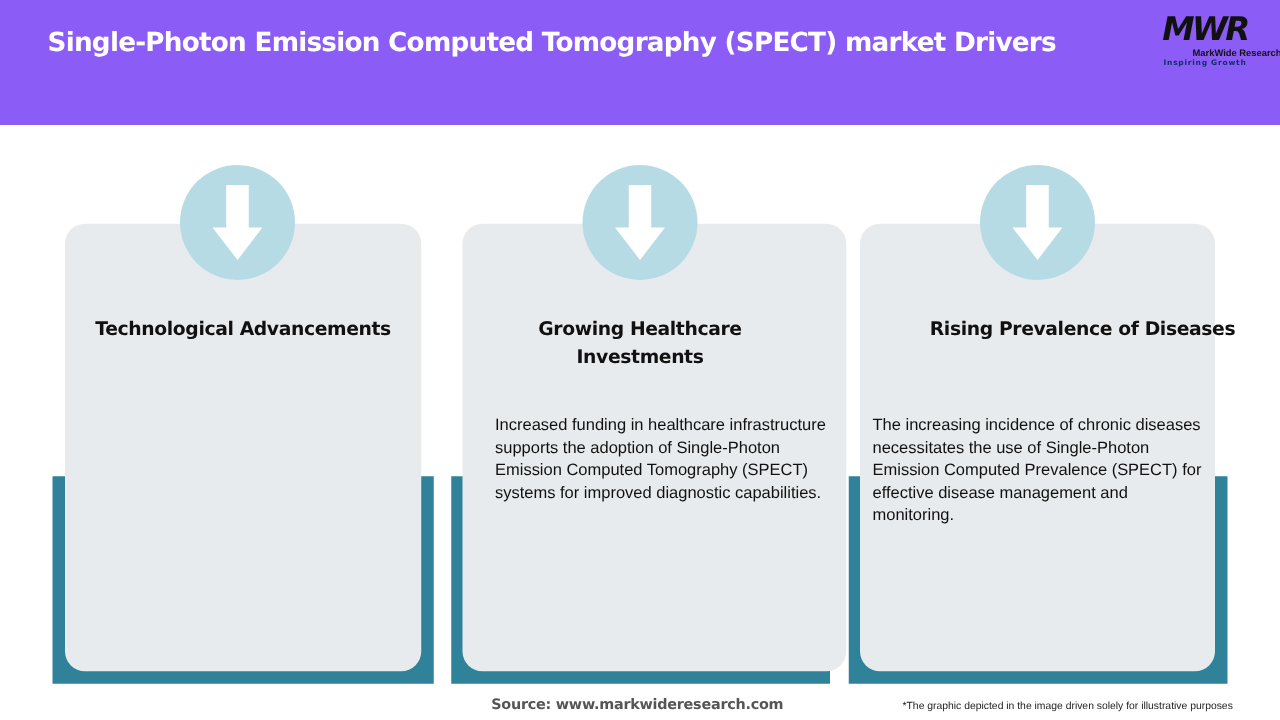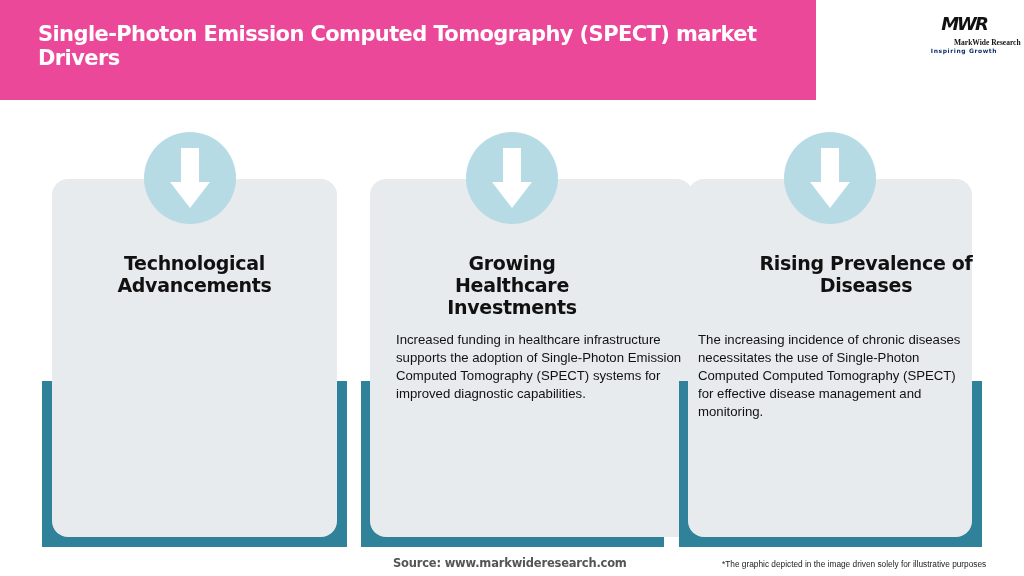--- a/index.html
+++ b/index.html
@@ -1,27 +1,27 @@
 <!DOCTYPE html>
 <html><head>
 <meta charset="utf-8">
 <style>
   html,body{margin:0;padding:0;}
   body{width:1024px;height:576px;position:relative;background:#ffffff;overflow:hidden;font-family:"Liberation Sans",sans-serif;}
-  .header{position:absolute;left:0;top:0;width:816px;height:100px;background:#ec4899;}
+  .header{position:absolute;left:0;top:0;width:1024px;height:100px;background:#8b5cf6;}
   .title{position:absolute;left:38px;top:22px;color:#ffffff;font-family:"DejaVu Sans",sans-serif;font-weight:bold;font-size:21px;letter-spacing:-0.6px;}
   .logo{position:absolute;left:922px;top:10px;width:84px;height:50px;text-align:center;}
-  .logo-mark{font-family:"DejaVu Sans",sans-serif;font-weight:bold;font-style:italic;font-size:18px;color:#111;letter-spacing:-2px;line-height:28px;}
-  .logo-name{font-family:Liberation Serif, serif;font-weight:bold;font-size:7.5px;color:#111;line-height:9px;white-space:nowrap;padding-left:32px;}
+  .logo-mark{font-family:"DejaVu Sans",sans-serif;font-weight:bold;font-style:italic;font-size:26px;color:#111;letter-spacing:-2px;line-height:28px;}
+  .logo-name{font-family:Liberation Sans, sans-serif;font-weight:bold;font-size:7.5px;color:#111;line-height:9px;white-space:nowrap;padding-left:32px;}
   .logo-tag{font-family:"DejaVu Sans",sans-serif;font-weight:bold;font-size:6px;color:#0d2f6a;letter-spacing:0.6px;line-height:8px;}
   .frame{position:absolute;background:#2f8299;}
   .card{position:absolute;background:#e8ebed;border-radius:16px;}
   .circle{position:absolute;width:92px;height:92px;border-radius:50%;background:#b6dbe5;}
   .circle svg{position:absolute;left:26px;top:16px;}
-  .card-title{position:absolute;left:0;width:100%;text-align:center;font-family:"DejaVu Sans",sans-serif;font-weight:bold;font-size:19px;color:#111;line-height:22px;letter-spacing:-0.3px;}
+  .card-title{position:absolute;left:0;width:100%;text-align:center;font-family:"DejaVu Sans",sans-serif;font-weight:bold;font-size:15px;color:#111;line-height:22px;letter-spacing:-0.3px;}
   .card-body{position:absolute;left:12px;right:10px;font-family:"Liberation Sans",sans-serif;font-size:13.2px;line-height:18px;color:#111;}
   .source{position:absolute;left:393px;top:556px;font-family:"DejaVu Sans",sans-serif;font-weight:bold;font-size:11.5px;color:#555;letter-spacing:-0.2px;}
   .disclaimer{position:absolute;left:722px;top:559px;font-family:"Liberation Sans",sans-serif;font-size:8.3px;color:#222;}
 </style>
 </head>
 <body>
 
 <div class="header">
   <div class="title">Single-Photon Emission Computed Tomography (SPECT) market Drivers</div>
   <div class="logo">
@@ -35,34 +35,34 @@
 <div class="card" style="left:52px;top:179px;width:285px;height:358px;">
   <div class="card-title" style="top:73px;">Technological Advancements</div>
 </div>
 <div class="circle" style="left:144px;top:132px;">
   <svg width="40" height="62" viewBox="0 0 40 62">
       <path d="M11 0 H29 V34 H40 L20 60 L0 34 H11 Z" fill="#ffffff"></path>
     </svg>
 </div>
 
 <div class="frame" style="left:361px;top:381px;width:303px;height:166px;"></div>
-<div class="card" style="left:370px;top:179px;width:307px;height:358px;padding-left:16px;">
+<div class="card" style="left:370px;top:179px;width:307px;height:358px;">
   <div class="card-title" style="top:73px;width:200px;left:42px;">Growing Healthcare Investments</div>
   <div class="card-body" style="top:152px;left:26px;">Increased funding in healthcare infrastructure supports the adoption of Single-Photon Emission Computed Tomography (SPECT) systems for improved diagnostic capabilities.</div>
 </div>
 <div class="circle" style="left:466px;top:132px;">
   <svg width="40" height="62" viewBox="0 0 40 62">
       <path d="M11 0 H29 V34 H40 L20 60 L0 34 H11 Z" fill="#ffffff"></path>
     </svg>
 </div>
 
 <div class="frame" style="left:679px;top:381px;width:303px;height:166px;"></div>
 <div class="card" style="left:688px;top:179px;width:284px;height:358px;">
   <div class="card-title" style="top:73px;padding-left:36px;">Rising Prevalence of Diseases</div>
-  <div class="card-body" style="top:152px;left:10px;">The increasing incidence of chronic diseases necessitates the use of Single-Photon Computed Computed Tomography (SPECT) for effective disease management and monitoring.</div>
+  <div class="card-body" style="top:152px;left:10px;">The increasing incidence of chronic diseases necessitates the use of Single-Photon Emission Computed Prevalence (SPECT) for effective disease management and monitoring.</div>
 </div>
 <div class="circle" style="left:784px;top:132px;">
   <svg width="40" height="62" viewBox="0 0 40 62">
       <path d="M11 0 H29 V34 H40 L20 60 L0 34 H11 Z" fill="#ffffff"></path>
     </svg>
 </div>
 
 <div class="source">Source: www.markwideresearch.com</div>
 <div class="disclaimer">*The graphic depicted in the image driven solely for illustrative purposes</div>
 

